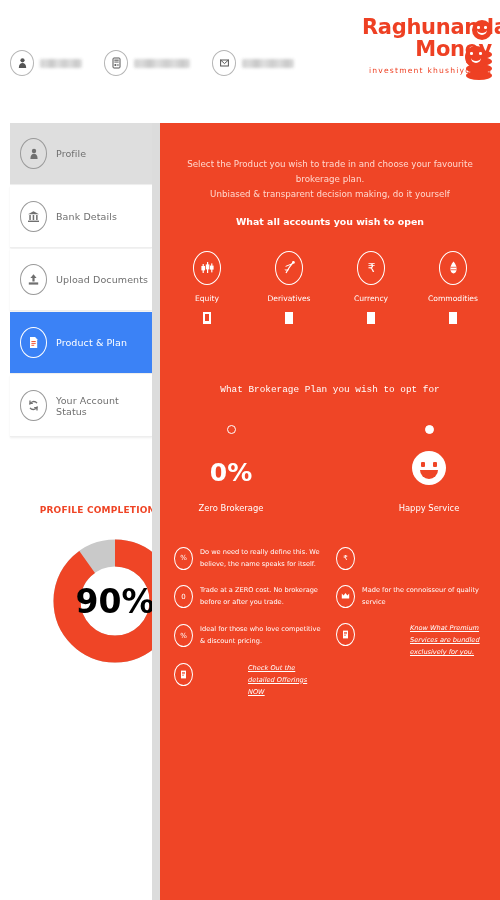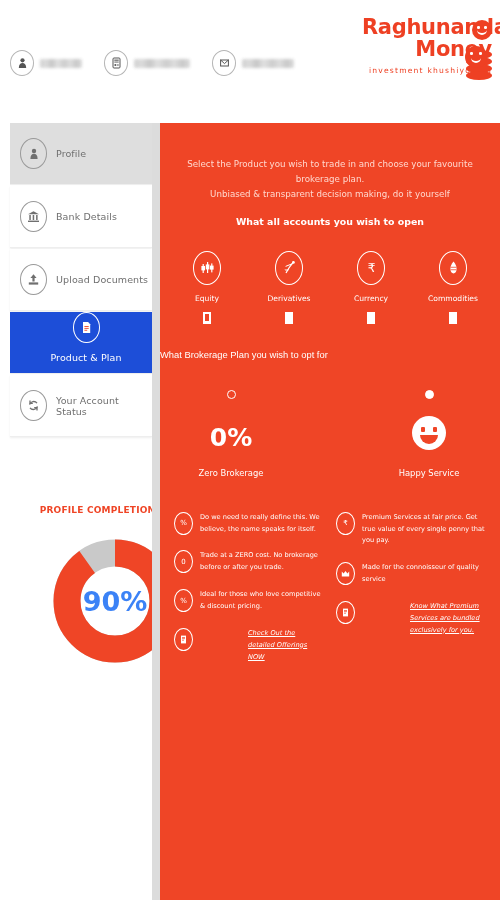--- a/index.html
+++ b/index.html
@@ -55,21 +55,21 @@
   .panel{position:absolute;left:160px;top:123px;width:340px;height:841px;background:#ef4526;}
 
   
   .nav{position:absolute;left:10px;top:0;width:142px;}
   .nav-item{
     position:relative;height:61px;display:flex;align-items:center;gap:9px;
     padding-left:10px;background:#fff;border-bottom:1px solid #eee;
     box-shadow:0 1px 2px rgba(0,0,0,.07);margin-bottom:1px;
   }
   .nav-item.grey{background:#dedede;box-shadow:none;}
-  .nav-item.active{background:#1d4ed8;box-shadow:none;flex-direction:column;}
+  .nav-item.active{background:#3b82f6;box-shadow:none;}
   .nav-ico{
     width:25px;height:29px;border-radius:50%;border:1px solid #9a9a9a;
     display:flex;align-items:center;justify-content:center;flex:none;background:transparent;color:#6f6f6f;
   }
   .nav-item.active .nav-ico{border-color:#fff;color:#fff;}
   .nav-label{
     font-size:9.5px;color:#6f6f6f;font-family:"DejaVu Sans", sans-serif;letter-spacing:.1px;
   }
   .nav-item.active .nav-label{color:#fff;}
 
@@ -77,21 +77,21 @@
   .progress-wrap{position:absolute;left:0;top:382px;width:160px;text-align:center;padding-left:35px;}
   .progress-title{
     font-size:9px;font-weight:700;color:#ef4526;letter-spacing:.2px;
     font-family:"DejaVu Sans", sans-serif;
   }
   .donut{position:relative;width:128px;height:128px;margin:22px auto 0;}
   .donut svg{transform:rotate(-90deg);display:block;}
   .donut-label{
     position:absolute;left:0;top:0;width:128px;height:128px;
     display:flex;align-items:center;justify-content:center;
-    font-size:27px;font-weight:700;color:#3b82f6;font-family:"DejaVu Sans", sans-serif;
+    font-size:33px;font-weight:700;color:#000000;font-family:"DejaVu Sans", sans-serif;
   }
 
   
   .intro{padding:34px 22px 0;text-align:center;color:#ffd8cf;}
   .intro-l{font-size:8.7px;line-height:1.75;font-family:"DejaVu Sans", sans-serif;}
   .section-head{
     margin-top:13px;font-size:9.4px;color:#fff;font-weight:700;text-align:center;
     font-family:"DejaVu Sans", sans-serif;
   }
   .acct-row{display:flex;justify-content:center;gap:26px;margin-top:24px;}
@@ -101,21 +101,21 @@
     display:flex;align-items:center;justify-content:center;color:#fff;
   }
   .acct-name{margin-top:9px;font-size:7.6px;color:#fff;font-family:"DejaVu Sans", sans-serif;}
   .cbx{
     width:8px;height:12px;background:#fff;margin:9px auto 0;
     display:flex;align-items:center;justify-content:center;
   }
   .cbx i{display:none;width:4px;height:7px;background:#ef4526;}
   .cbx.checked i{display:block;}
 
-  .plan-head{margin-top:25px;font-size:9.4px;color:#fff;font-family:Liberation Sans, sans-serif;}
+  .plan-head{margin-top:60px;font-size:9.4px;color:#fff;text-align:center;font-family:Liberation Mono, monospace;}
   .plans{display:flex;justify-content:center;gap:112px;margin-top:30px;}
   .plan{width:86px;text-align:center;}
   .radio{width:7px;height:7px;border-radius:50%;border:1.3px solid #fff;margin:0 auto;background:transparent;}
   .radio.sel{background:#fff;}
   .plan-art{height:42px;display:flex;align-items:flex-end;justify-content:center;margin-top:9px;}
   .zero{font-size:25px;font-weight:700;color:#fff;line-height:1;font-family:"DejaVu Sans", sans-serif;}
   .face{position:relative;width:34px;height:34px;border-radius:50%;background:#fff;}
   .face .e{position:absolute;top:11px;width:4px;height:5px;background:#ef4526;border-radius:1px;}
   .face .e.l{left:9px;} .face .e.r{right:9px;}
   .face .m{position:absolute;left:8px;bottom:6px;width:18px;height:9px;background:#ef4526;border-radius:0 0 12px 12px;}
@@ -388,21 +388,20 @@
                 <rect x="2" y="4.8" width="2" height="0.7" fill="#ef4526"></rect>
               </svg>
           </span>
           <span class="feat-txt link">Check Out the detailed Offerings NOW</span>
         </div>
       </div>
 
       <div class="feat-col">
         <div class="feat">
           <span class="feat-ico">₹</span>
-          <span class="feat-txt">Premium Services at fair price. Get true value of every single penny that you pay.</span>
         </div>
         <div class="feat">
           <span class="feat-ico">
             <svg width="9" height="8" viewBox="0 0 9 8">
                 <path d="M0.8 6.4 L0.8 1.6 L2.6 3.4 L4.5 0.9 L6.4 3.4 L8.2 1.6 L8.2 6.4 Z" fill="currentColor"></path>
               </svg>
           </span>
           <span class="feat-txt">Made for the connoisseur of quality service</span>
         </div>
         <div class="feat">

